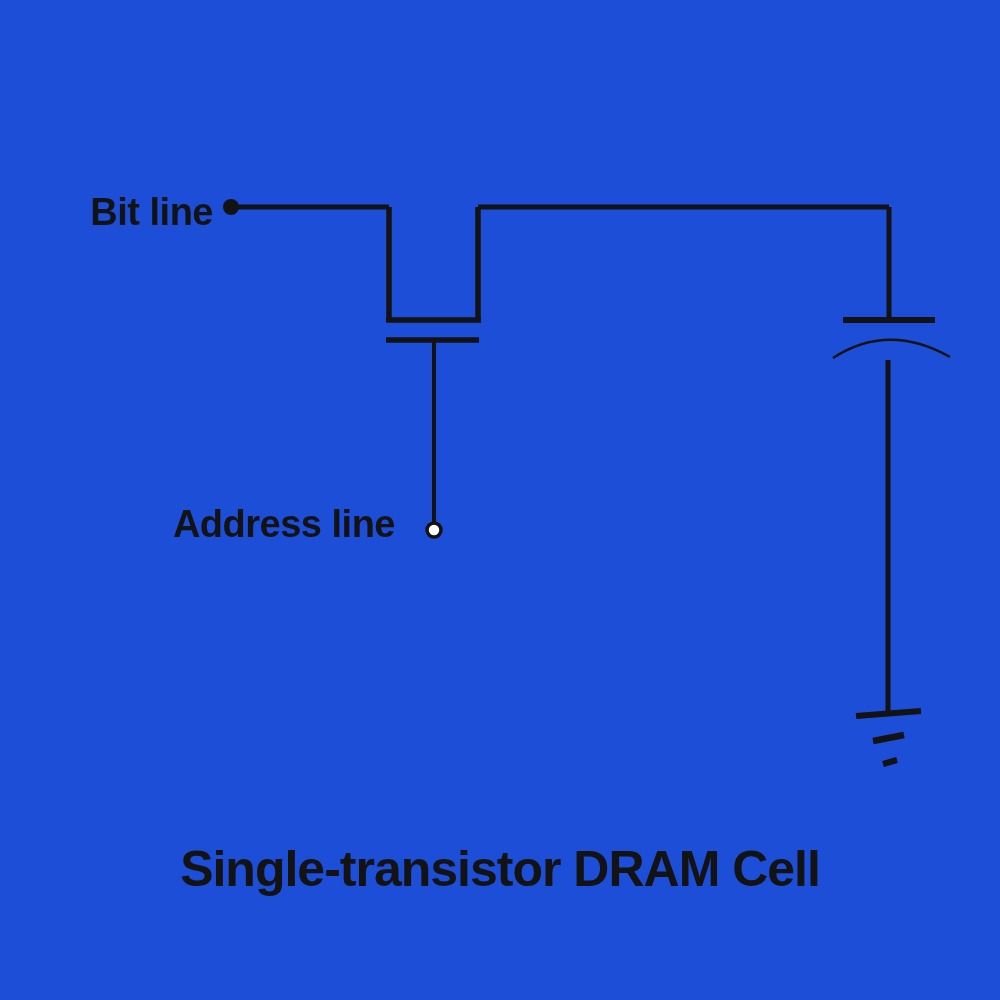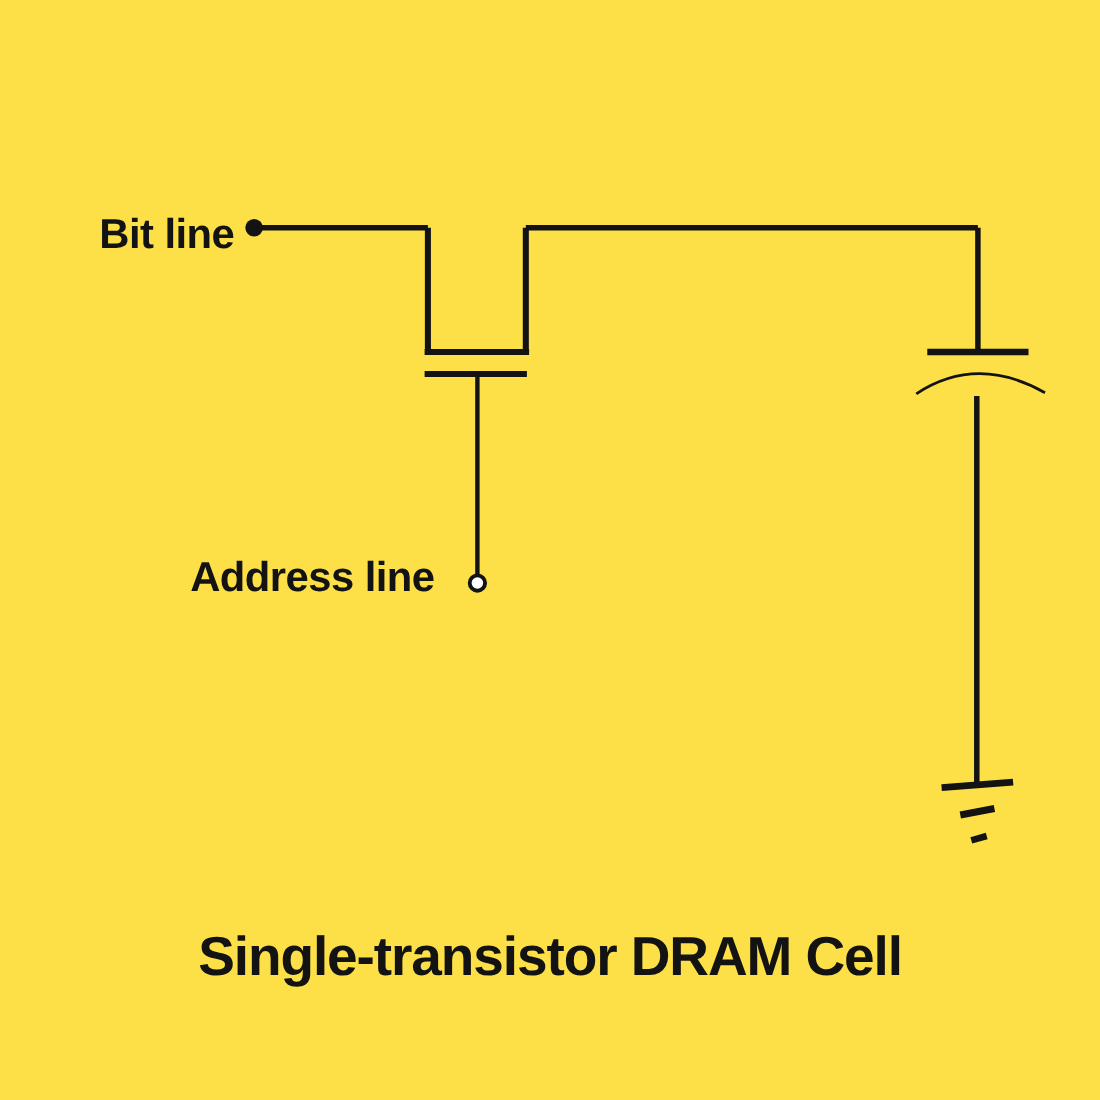--- a/index.html
+++ b/index.html
@@ -1,20 +1,20 @@
 <!DOCTYPE html>
 <html><head>
 <meta charset="utf-8">
 <style>
   html, body { margin: 0; padding: 0; }
   .stage {
     position: relative;
     width: 1000px;
     height: 1000px;
-    background: #fde047;
+    background: #1d4ed8;
     overflow: hidden;
   }
   .stage svg { display: block; width: 1000px; height: 1000px; }
   .lbl {
     font-family: "Liberation Sans", sans-serif;
     font-weight: 700;
   }
   .lbl-side { font-size: 38px; letter-spacing: -0.5px; }
   .lbl-caption { font-size: 50px; letter-spacing: -1px; }
 </style>

